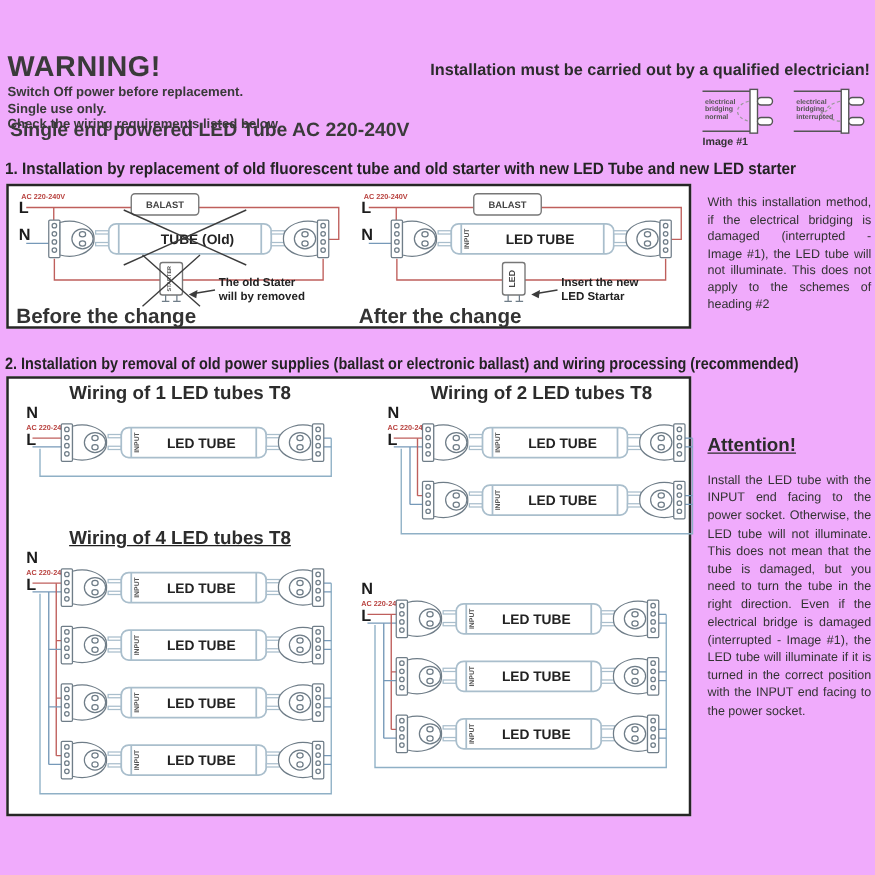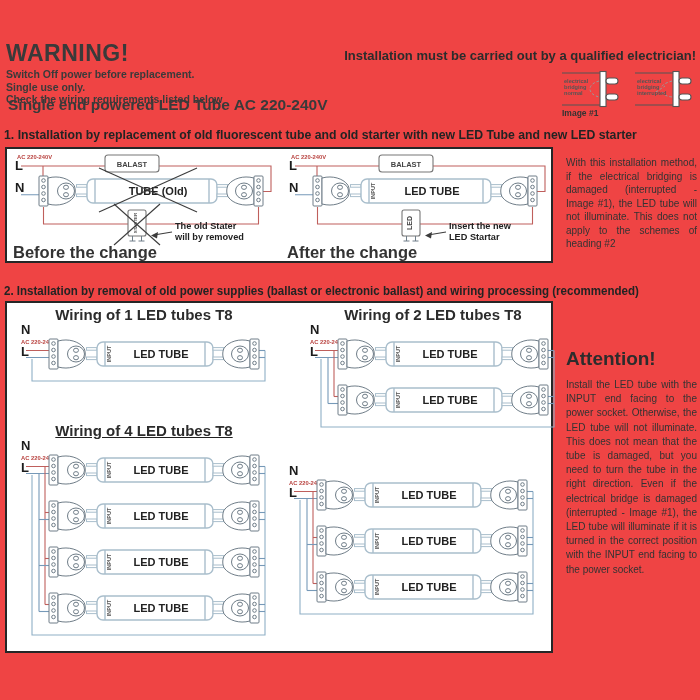--- a/index.html
+++ b/index.html
@@ -1,26 +1,26 @@
 <!DOCTYPE html>
 <html><head>
 <meta charset="utf-8">
 <style>
   html,body{margin:0;padding:0;background:#fff;}
-  .page{position:relative;width:700px;height:700px;background:#ef4444;overflow:hidden;
+  .page{position:relative;width:700px;height:700px;background:#f0abfc;overflow:hidden;
         font-family:"Liberation Sans",sans-serif;color:#1f1f1f;}
   .abs{position:absolute;}
   .warn-title{font-size:23px;font-weight:bold;color:#3a3a3a;letter-spacing:.5px;}
   .warn-line{font-size:10.5px;font-weight:bold;color:#3a3a3a;line-height:12.5px;}
   .subtitle{font-size:15.5px;font-weight:bold;color:#3a3a3a;}
   .electrician{font-size:13px;font-weight:bold;color:#2c2c2c;white-space:nowrap;text-align:right;}
   .sec-heading{font-size:13.2px;font-weight:bold;color:#232323;white-space:nowrap;transform-origin:left center;}
   .frame{border:2px solid #262626;background:#fff;}
   .side-note{font-size:10px;line-height:13.5px;color:#333;text-align:justify;font-weight:500;}
-  .attn-title{font-size:19px;font-weight:bold;color:#2c2c2c;}
+  .attn-title{font-size:15px;font-weight:bold;color:#2c2c2c;text-decoration:underline;}
   .wd-title{font-size:15px;font-weight:bold;color:#2c2c2c;text-align:center;white-space:nowrap;}
   
   .blk{stroke:#6f7d88;fill:#fff;stroke-width:1;}
   .gray{stroke:#777;fill:#fff;stroke-width:1.1;}
   .tube-r{stroke:#a9becc;fill:#fff;stroke-width:1.4;}
   .tube{stroke:#a9becc;fill:none;stroke-width:1.4;}
   .pin{stroke:#a9becc;fill:#fff;stroke-width:1;}
   .w-red{stroke:#bf5f5c;fill:none;stroke-width:1.1;}
   .w-blu{stroke:#7699b8;fill:none;stroke-width:1.1;}
   .w-loop{stroke:#8fb0c6;fill:none;stroke-width:1.1;}

